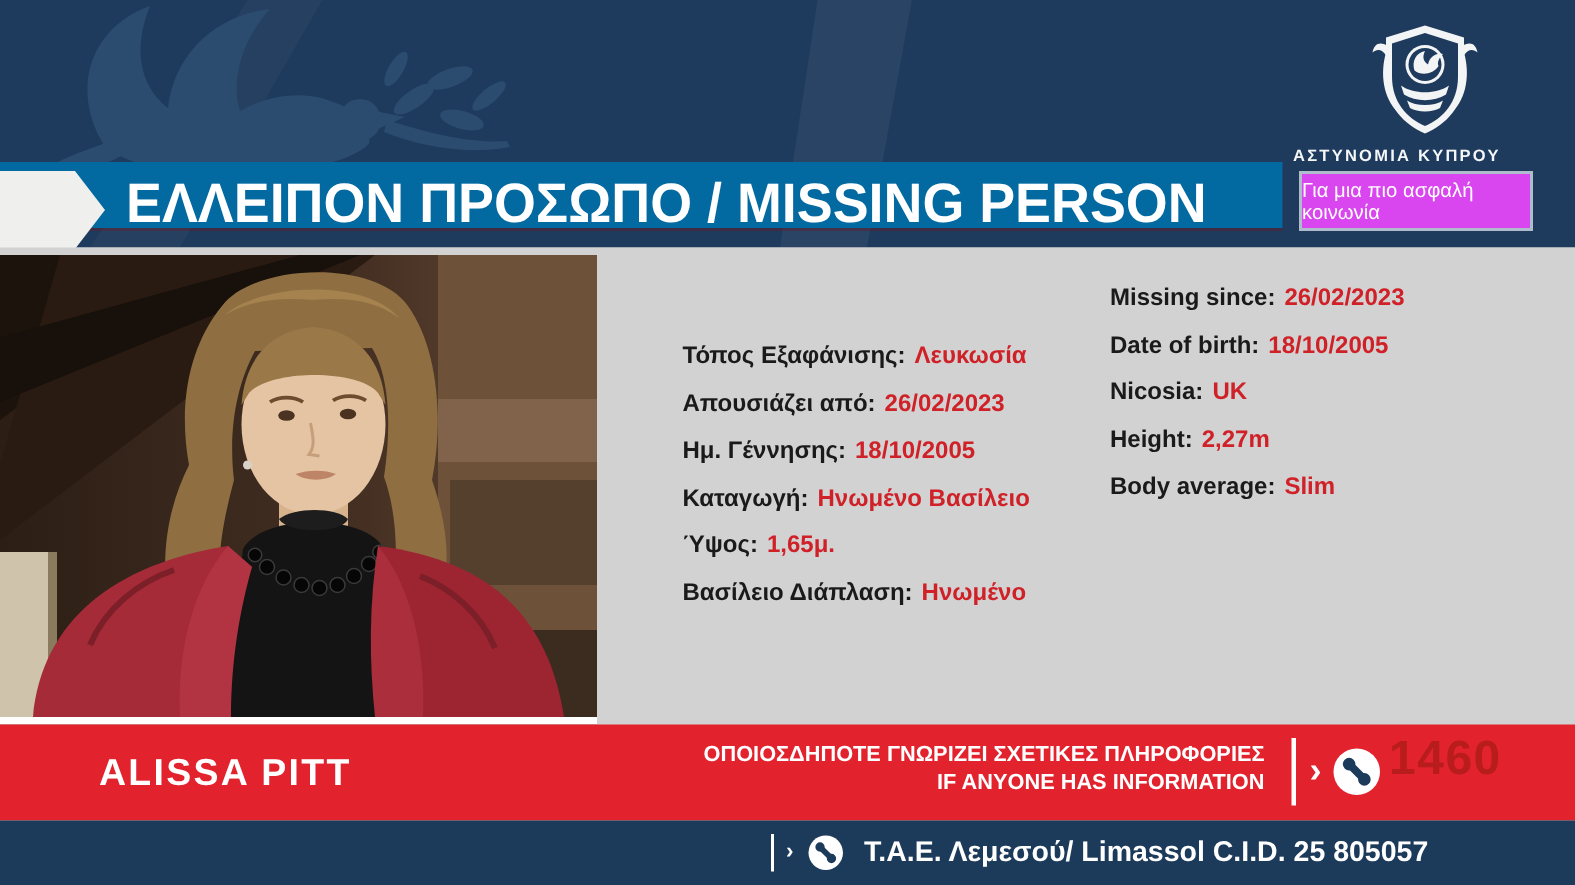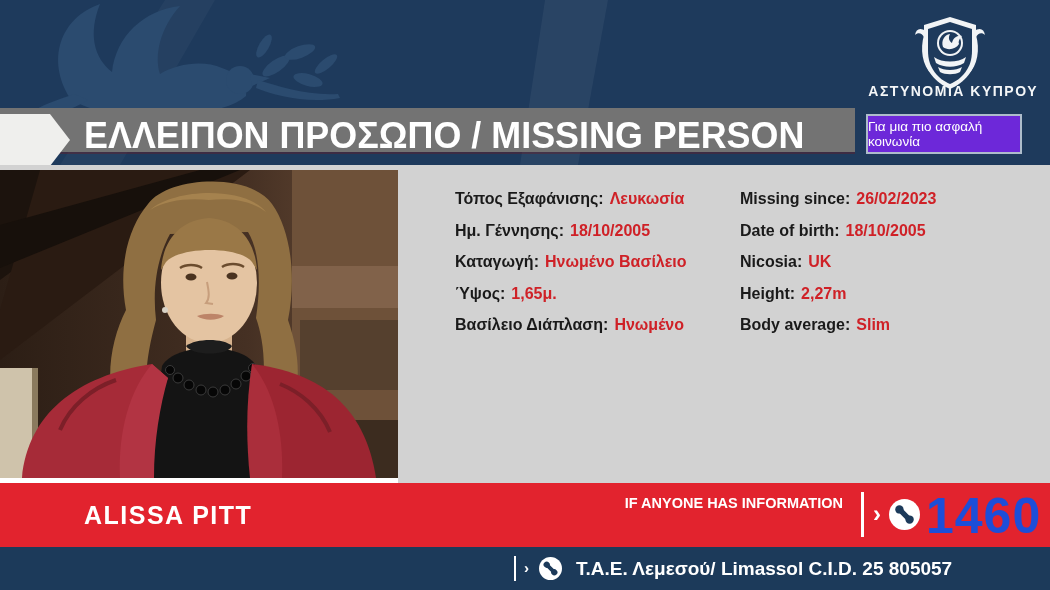--- a/index.html
+++ b/index.html
@@ -8,72 +8,72 @@
     position:relative; width:1050px; height:590px; overflow:hidden;
     background:#d2d2d2;
   }
   
   .top-band{ position:absolute; left:0; top:0; width:1050px; height:165px; background:#1e3a5c; }
   .watermark{ position:absolute; left:8px; top:0; }
   .swoosh{ position:absolute; left:0; top:0; width:1050px; height:165px; }
   
   .emblem{ position:absolute; left:912px; top:13px; width:76px; height:80px; }
   .org-name{
-    position:absolute; left:862px; top:83px; width:176px; text-align:right;
-    color:#f4f6f8; font-size:14px; font-weight:bold; letter-spacing:1.5px;
+    position:absolute; left:862px; top:98px; width:176px; text-align:left;
+    color:#f4f6f8; font-size:11px; font-weight:bold; letter-spacing:1.5px;
   }
   .slogan-box{
     position:absolute; left:866px; top:114px; width:156px; height:40px;
-    border:2px solid #aebccb; background:#6d28d9; display:flex; align-items:center; justify-content:center;
+    border:2px solid #aebccb; background:#d946ef; display:flex; align-items:center; justify-content:center;
   }
   .slogan-box span{ color:#ffffff; font-size:13.5px; }
   
   .banner{
     position:absolute; left:0; top:108px; width:855px; height:44px;
-    background:#737373; box-shadow:0 2px 0 rgba(120,20,20,.35);
+    background:#0369a1; box-shadow:0 2px 0 rgba(120,20,20,.35);
   }
   .banner-flag{
     position:absolute; left:0; top:6px; width:70px; height:52px; background:#efefed;
     clip-path:polygon(0 0,50px 0,100% 50%,50px 100%,0 100%);
   }
   .banner-title{
     position:absolute; left:84px; top:7px; width:770px;
     color:#ffffff; font-size:37px; font-weight:bold; letter-spacing:0px;
     transform:scaleX(.97); transform-origin:left center; white-space:nowrap;
   }
   
   .panel{ position:absolute; left:0; top:165px; width:1050px; height:318px; background:#d2d2d2; }
   .photo{
     position:absolute; left:0; top:170px; width:398px; height:313px;
     border-bottom:5px solid #ffffff; background:#3a2a20;
   }
   .info-col{ position:absolute; top:183px; }
-  .info-col.gr{ left:455px; }
+  .info-col.gr{ left:455px;margin-top:39px; }
   .info-col.en{ left:740px; }
   .info-row{ height:31.5px; line-height:31.5px; white-space:nowrap; font-size:16px; font-weight:bold; }
   .info-row .lbl{ color:#1a1a1a; }
   .info-row .val{ color:#cf2127; margin-left:6px; }
   
   .footer-bar{ position:absolute; left:0; top:483px; width:1050px; height:64px; background:#e2232e; }
   .person-name{
-    position:absolute; left:84px; top:501px; color:#ffffff;
+    position:absolute; left:66px; top:501px; color:#ffffff;
     font-size:25px; font-weight:bold; letter-spacing:1.5px; white-space:nowrap;
   }
   .hotline-text{
     position:absolute; right:207px; top:494px; text-align:right; color:#ffffff;
     font-size:14.5px; font-weight:bold; line-height:19px; white-space:nowrap;
   }
   .v-divider{ position:absolute; left:861px; top:492px; width:3px; height:45px; background:#ffffff; }
   .chevron{ position:absolute; color:#ffffff; font-weight:bold; }
   .chevron.big{ left:873px; top:500px; font-size:24px; }
   .phone-disc{ position:absolute; border-radius:50%; background:#ffffff; display:flex; align-items:center; justify-content:center; }
   .phone-disc.big{ left:889px; top:499px; width:31px; height:31px; }
   .hotline-number{
-    position:absolute; left:926px; top:487px; color:#1d4ed8;
-    font-size:50px; font-weight:bold; letter-spacing:1px;
+    position:absolute; left:926px; top:487px; color:#b91c1c;
+    font-size:32px; font-weight:bold; letter-spacing:1px;
   }
   
   .bottom-strip{ position:absolute; left:0; top:547px; width:1050px; height:43px; background:#1c3a5a; }
   .v-divider.small{ left:514px; top:556px; width:2px; height:25px; }
   .chevron.small{ left:524px; top:559px; font-size:15px; }
   .phone-disc.small{ left:539px; top:557px; width:23px; height:23px; }
   .contact-text{
     position:absolute; left:576px; top:558px; color:#ffffff;
     font-size:19px; font-weight:bold; white-space:nowrap;text-align:center;
   }
@@ -181,36 +181,38 @@
     <path d="M22,308 C28,244 76,206 152,194 L168,208 C150,250 144,280 146,308 Z" fill="#a62b38"></path>
     <path d="M252,194 C330,204 366,244 376,308 L258,308 C252,268 250,230 252,194 Z" fill="#9c2531"></path>
     <path d="M152,194 L168,208 C160,236 154,270 154,308 L120,308 C118,260 130,220 152,194 Z" fill="#b23443"></path>
     <path d="M252,194 C246,232 246,270 250,308 L282,308 C284,258 272,218 252,194 Z" fill="#aa2e3b"></path>
     <path d="M60,260 C70,236 92,218 116,210" stroke="#7c1f28" stroke-width="4" fill="none"></path>
     <path d="M330,262 C320,238 300,222 280,214" stroke="#7c1f28" stroke-width="4" fill="none"></path>
   </svg>
 
   <div class="info-col gr">
     <div class="info-row"><span class="lbl">Τόπος Εξαφάνισης:</span><span class="val">Λευκωσία</span></div>
+    <div class="info-row"><span class="lbl">Απουσιάζει από:</span><span class="val">26/02/2023</span></div>
     <div class="info-row"><span class="lbl">Ημ. Γέννησης:</span><span class="val">18/10/2005</span></div>
     <div class="info-row"><span class="lbl">Καταγωγή:</span><span class="val">Ηνωμένο Βασίλειο</span></div>
     <div class="info-row"><span class="lbl">Ύψος:</span><span class="val">1,65μ.</span></div>
     <div class="info-row"><span class="lbl">Βασίλειο Διάπλαση:</span><span class="val">Ηνωμένο</span></div>
   </div>
   <div class="info-col en">
     <div class="info-row"><span class="lbl">Missing since:</span><span class="val">26/02/2023</span></div>
     <div class="info-row"><span class="lbl">Date of birth:</span><span class="val">18/10/2005</span></div>
     <div class="info-row"><span class="lbl">Nicosia:</span><span class="val">UK</span></div>
     <div class="info-row"><span class="lbl">Height:</span><span class="val">2,27m</span></div>
     <div class="info-row"><span class="lbl">Body average:</span><span class="val">Slim</span></div>
   </div>
 
   <div class="footer-bar"></div>
   <div class="person-name">ALISSA PITT</div>
   <div class="hotline-text">
+    <div>ΟΠΟΙΟΣΔΗΠΟΤΕ ΓΝΩΡΙΖΕΙ ΣΧΕΤΙΚΕΣ ΠΛΗΡΟΦΟΡΙΕΣ</div>
     <div>IF ANYONE HAS INFORMATION</div>
   </div>
   <div class="v-divider"></div>
   <div class="chevron big">›</div>
   <div class="phone-disc big">
     <svg width="31" height="31" viewBox="0 0 31 31">
       <g transform="translate(15.5,15.5) rotate(-45)" fill="#1c3a5a">
         <rect x="-2.6" y="-8" width="5.2" height="16" rx="2.6"></rect>
         <circle cx="0" cy="-7.2" r="4.2"></circle>
         <circle cx="0" cy="7.2" r="4.2"></circle>

